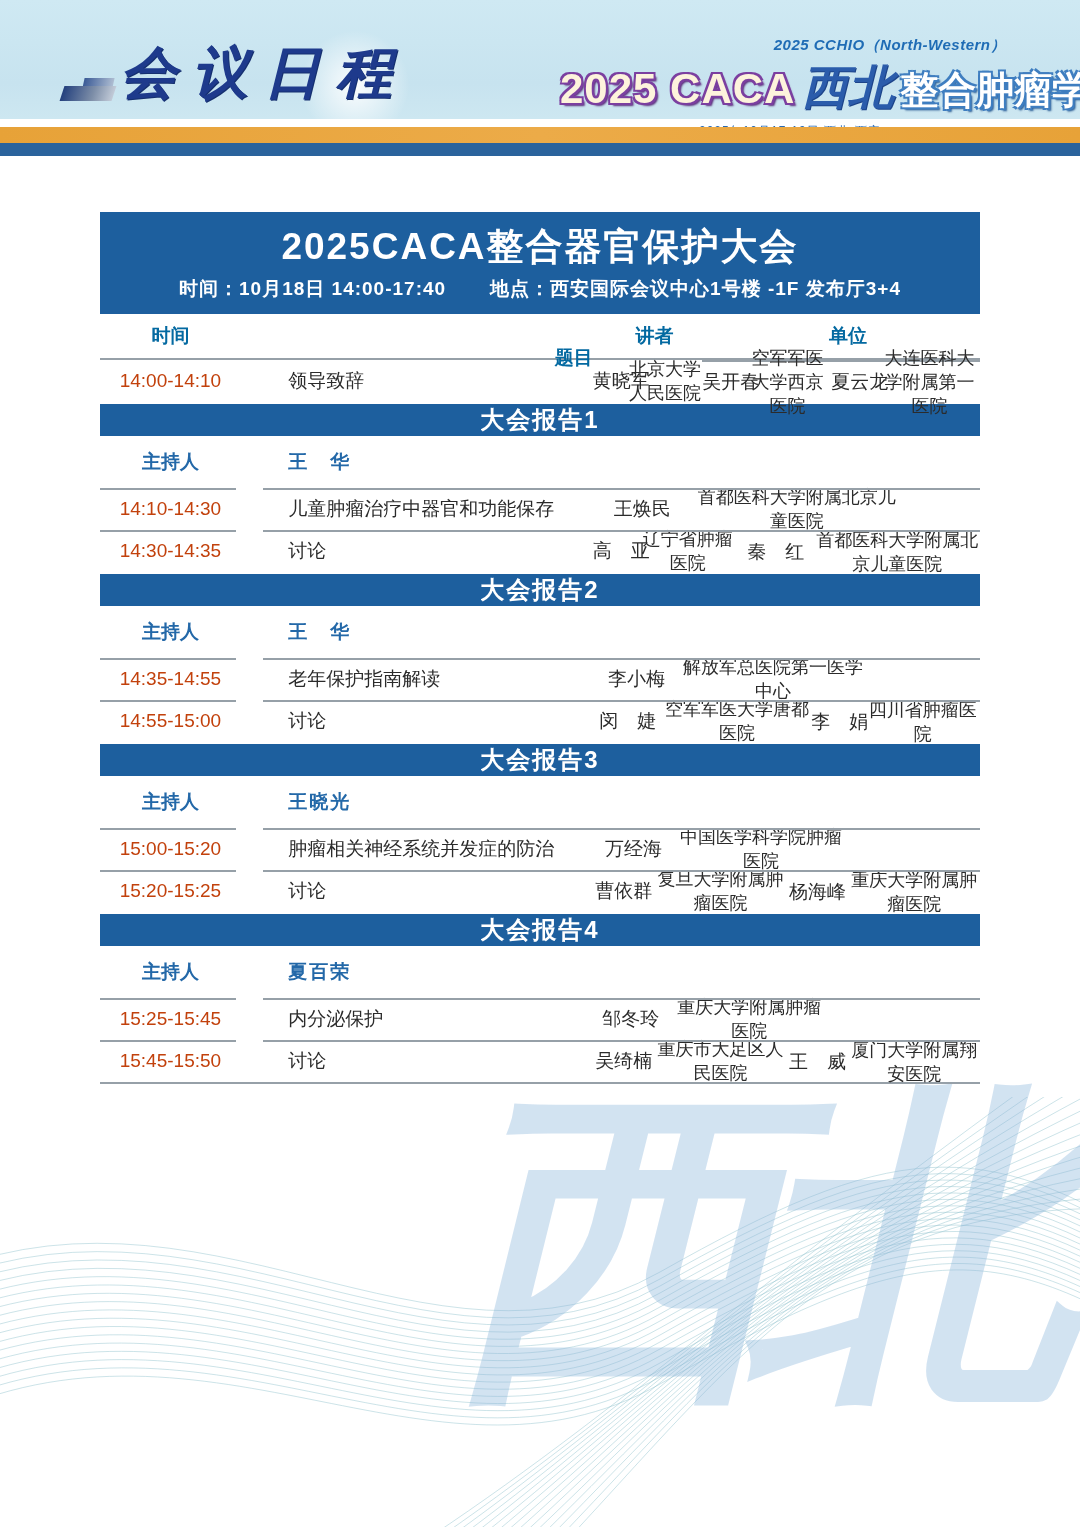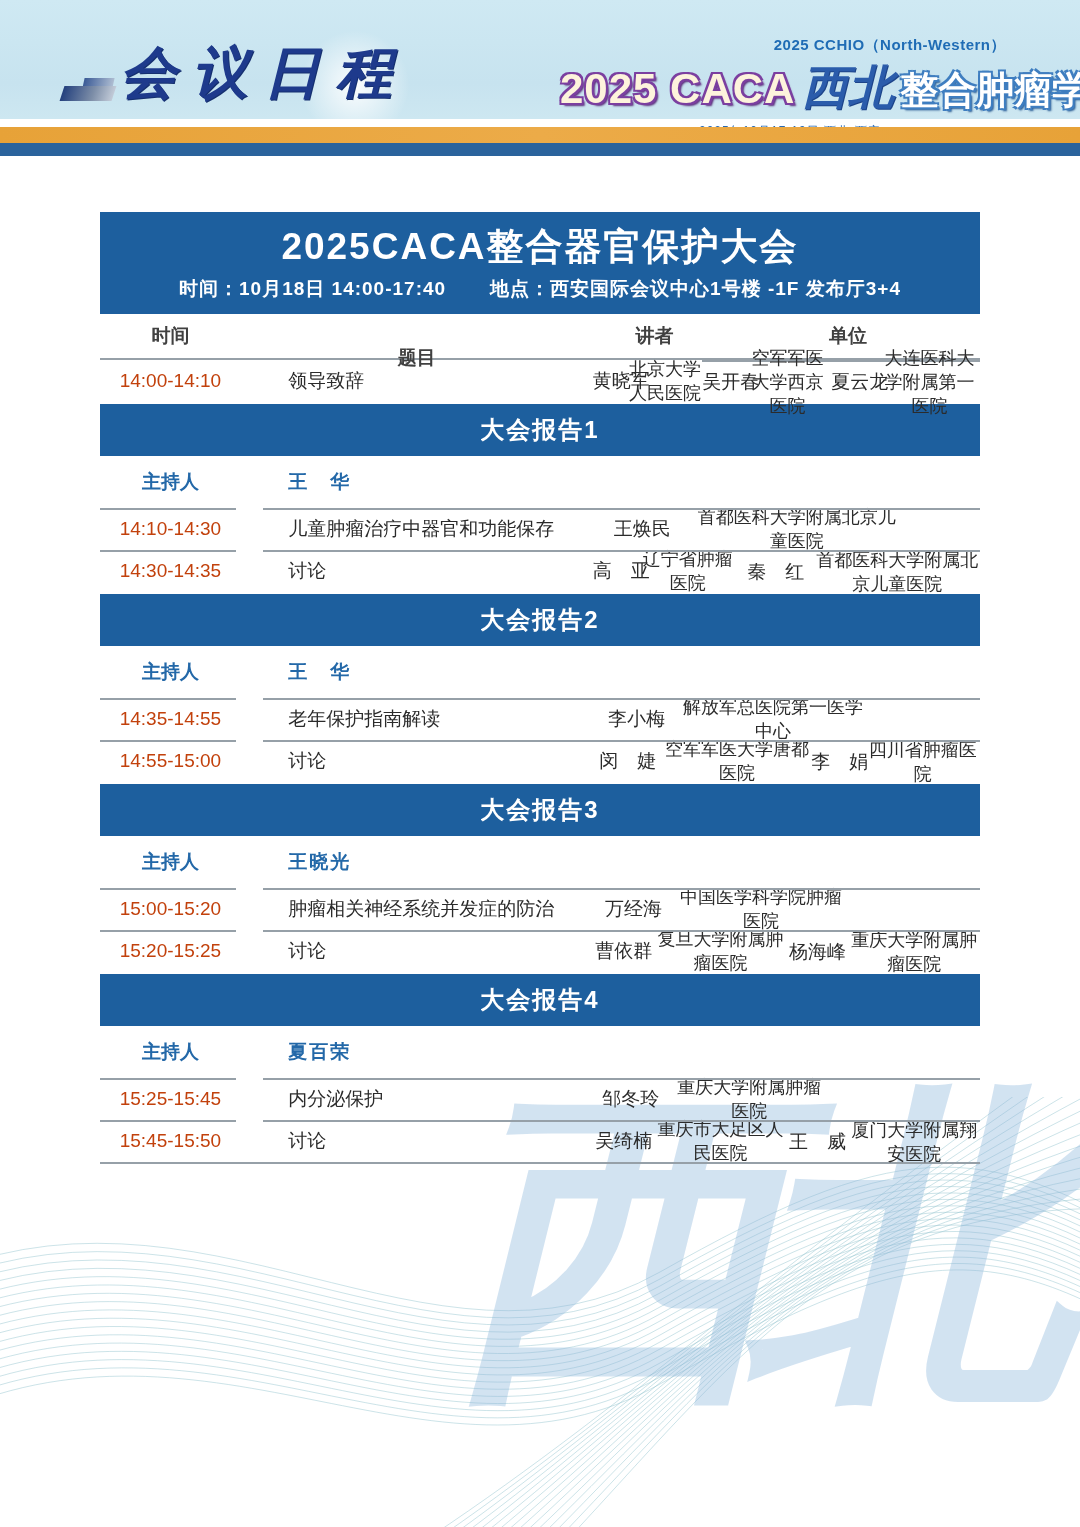--- a/index.html
+++ b/index.html
@@ -31,21 +31,21 @@
   .logo-dash::before { content:""; position:absolute; left:18px; top:-8px; width:30px; height:8px;
     background:linear-gradient(90deg,#3a5a96,#aebdd2); transform:skewX(6deg); }
   .logo-text {
     position:absolute; left:58px; top:2px; white-space:nowrap;
     font-family:"DejaVu Serif","Liberation Serif",serif;
     font-style:italic; font-weight:bold; font-size:56px; letter-spacing:16px;
     color:#1e3a8c; text-shadow:1px 1px 0 #16306f;
   }
 
   .logo-right { position:absolute; left:560px; top:36px; width:460px; z-index:6; }
-  .rl1 { text-align:right; padding-right:14px; font-size:15px; font-weight:bold; 
+  .rl1 { text-align:right; padding-right:14px; font-size:15px; font-weight:bold; font-style:italic;
     color:#1f6cb5; letter-spacing:0.5px; }
   .rl2 { white-space:nowrap; font-weight:bold; margin-top:2px; }
   .rl2 .p1 {
     font-size:42px; color:#fdf3dc; letter-spacing:1px;
     text-shadow:-2px -2px 0 #7b3fa0, 2px -2px 0 #7b3fa0, -2px 2px 0 #7b3fa0, 2px 2px 0 #7b3fa0, 3px 3px 2px #5a2d7a;
   }
   .rl2 .p2 {
     font-family:"DejaVu Serif","Liberation Serif",serif; font-style:italic;
     font-size:46px; color:#2b5cab; margin:0 2px; text-shadow:1px 1px 0 #1d4489;
   }
@@ -67,27 +67,27 @@
 
   
   .sched { position:absolute; left:100px; top:212px; width:880px; z-index:2; }
 
   .conf-header { background:#1d5f9e; color:#fff; text-align:center; padding:13px 0 12px; }
   .conf-title { margin:0; font-size:37px; font-weight:bold; letter-spacing:2px; line-height:1.2; }
   .conf-sub { margin-top:7px; font-size:19px; font-weight:bold; letter-spacing:1px; }
   .conf-sub .loc { margin-left:44px; }
 
   .col-head { display:flex; align-items:center; height:46px; border-bottom:2px solid #96a0a8;
-    color:#404040; font-weight:bold; font-size:19px; }
+    color:#0369a1; font-weight:bold; font-size:19px; }
   .w-time { width:16%; text-align:center; }
-  .w-topic { width:40%; text-align:center;margin-top:44px; }
+  .w-topic { width:40%; text-align:right;margin-top:44px; }
   .w-spk { width:14%; text-align:center; }
   .w-unit { width:30%; text-align:center; }
 
-  .bar { height:52px; margin-top:2px; background:#1d5f9e; color:#fff;
+  .bar { height:32px; margin-top:2px; background:#1d5f9e; color:#fff;
     display:flex; align-items:center; justify-content:center;
     font-size:24px; font-weight:bold; letter-spacing:2px; }
 
   .mod-row { display:flex; align-items:center; height:52px; }
   .mod-label { width:16%; text-align:center; color:#2368a8; font-weight:bold; font-size:19px; }
   .mod-name { width:84%; padding-left:5.4%; color:#2368a8; font-weight:bold; font-size:19px; letter-spacing:2px; }
 
   .sched-row { display:flex; align-items:stretch; position:relative; }
   .sched-row::before { content:""; position:absolute; top:0; left:0; width:15.5%;
     border-top:2px solid #96a0a8; }

